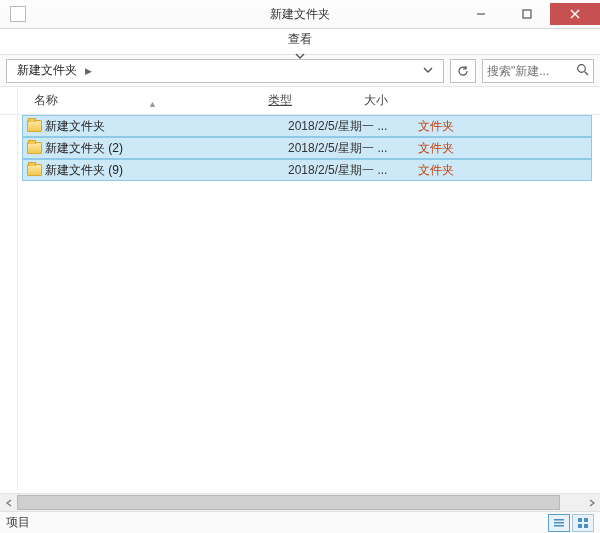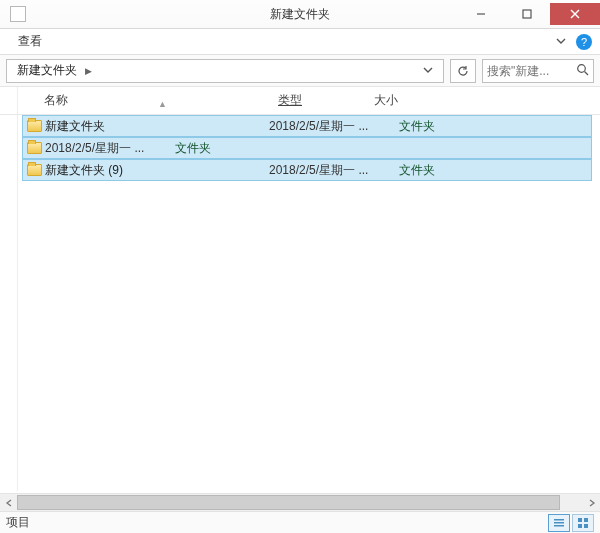--- a/index.html
+++ b/index.html
@@ -8,54 +8,54 @@
   
   .titlebar { height: 29px; background: linear-gradient(#fdfdfd,#fafafa); border-bottom: 1px solid #d8d8d8; display: flex; align-items: center; position: relative; }
   .app-icon { width: 16px; height: 16px; margin: 0 8px 0 10px; background: #fff; border: 1px solid #b8b8b8; }
   .title-text { font-size: 12px; color: #333; position: absolute; left: 50%; transform: translateX(-50%); }
   .win-btn-group { margin-left: auto; display: flex; height: 22px; }
   .win-btn { width: 46px; height: 22px; display: flex; align-items: center; justify-content: center; color: #555; }
   .win-btn.close { background: #c75050; color: #fff; width: 50px; }
   .win-btn svg { width: 10px; height: 10px; }
 
   
-  .menubar { height: 26px; border-bottom: 1px solid #e0e0e0; display: flex; align-items: center; padding: 0 8px; }
+  .menubar { height: 26px; border-bottom: 1px solid #e0e0e0; display: flex; align-items: center; padding: 0 8px; flex-direction: column; }
   .menubar .view { padding: 2px 10px; color: #333; }
   .menubar .spacer { flex: 1; }
   .menubar .chev { color: #555; padding: 0 6px; }
   .menubar .help { width: 16px; height: 16px; border-radius: 50%; background: #1e90e8; color: #fff; font-size: 11px; text-align: center; line-height: 16px; margin-left: 4px; }
 
   
   .addrbar { height: 32px; display: flex; align-items: center; padding: 4px 6px; gap: 6px; background: #fafafa; border-bottom: 1px solid #e5e5e5; }
   .addrbox { flex: 1; height: 24px; border: 1px solid #c0c0c0; background: #fff; display: flex; align-items: center; padding: 0 4px; position: relative; }
   .addrbox .crumb { padding: 2px 6px; color: #222; }
   .addrbox .tri { color: #666; font-size: 9px; padding: 0 2px; }
   .addrbox .drop { margin-left: auto; color: #555; padding: 0 6px; }
   .refresh-btn { width: 26px; height: 24px; border: 1px solid #c0c0c0; background: #fff; display: flex; align-items: center; justify-content: center; color: #555; }
   .searchbox { width: 112px; height: 24px; border: 1px solid #c0c0c0; background: #fff; display: flex; align-items: center; padding: 0 4px; }
   .searchbox input { border: none; outline: none; flex: 1; min-width: 0; color: #888; font-size: 12px; }
   .searchbox .mag { color: #555; }
 
   
   .colheader { height: 28px; display: flex; align-items: center; border-bottom: 1px solid #e8e8e8; color: #444; position: relative; }
-  .col-name { width: 268px; padding-left: 34px; position: relative; margin-left: 10px; }
+  .col-name { width: 268px; padding-left: 34px; position: relative; }
   .col-name .sort { position: absolute; left: 148px; top: 7px; color: #999; font-size: 9px; }
   .col-date { width: 130px; }
   .col-type { width: 92px; text-decoration: underline; }
   .col-size { flex: 1; padding-left: 4px; font-family: Liberation Mono, monospace; }
 
   
   .filelist { position: absolute; left: 0; right: 0; top: 115px; bottom: 42px; overflow: hidden; }
   .row { height: 22px; display: flex; align-items: center; background: #cde8f6; border: 1px solid #8fc9e8; margin: 0 8px 0 22px; }
   .row .icon-cell { width: 22px; display: flex; align-items: center; justify-content: center; }
   .folder-icon { width: 15px; height: 12px; background: linear-gradient(#ffe9a6,#f0c850); border: 1px solid #d6a92f; border-radius: 1px; position: relative; }
   .folder-icon::before { content: ""; position: absolute; top: -3px; left: 0; width: 6px; height: 3px; background: #f0c850; border: 1px solid #d6a92f; border-bottom: none; border-radius: 1px 1px 0 0; }
   .row .name-cell { width: 224px; color: #222; }
-  .row .date-cell { width: 130px; color: #333; }
-  .row .type-cell { width: 92px; color: #14532d; }
+  .row .date-cell { width: 130px; color: #333; margin-left: 19px; }
+  .row .type-cell { width: 92px; color: #c2410c; }
 
   .left-border { position: absolute; left: 0; top: 87px; bottom: 42px; width: 18px; border-right: 1px solid #eee; }
 
   
   .hscroll { position: absolute; left: 0; right: 0; bottom: 22px; height: 18px; background: #f0f0f0; display: flex; align-items: center; border-top: 1px solid #e5e5e5; }
   .hscroll .arrow { width: 17px; height: 17px; display: flex; align-items: center; justify-content: center; color: #777; background: #f0f0f0; }
   .hscroll .track { flex: 1; height: 17px; background: #f0f0f0; position: relative; }
   .hscroll .thumb { position: absolute; left: 0; top: 1px; width: 96%; height: 15px; background: #cfcfcf; border: 1px solid #b8b8b8; }
 
   
@@ -147,20 +147,21 @@
         <div class="folder-icon"></div>
       </div>
     <div class="name-cell">新建文件夹</div>
     <div class="date-cell">2018/2/5/星期一 ...</div>
     <div class="type-cell">文件夹</div>
   </div>
   <div class="row">
     <div class="icon-cell">
         <div class="folder-icon"></div>
       </div>
+    <div class="name-cell">新建文件夹 (2)</div>
     <div class="date-cell">2018/2/5/星期一 ...</div>
     <div class="type-cell">文件夹</div>
   </div>
   <div class="row">
     <div class="icon-cell">
         <div class="folder-icon"></div>
       </div>
     <div class="name-cell">新建文件夹 (9)</div>
     <div class="date-cell">2018/2/5/星期一 ...</div>
     <div class="type-cell">文件夹</div>

